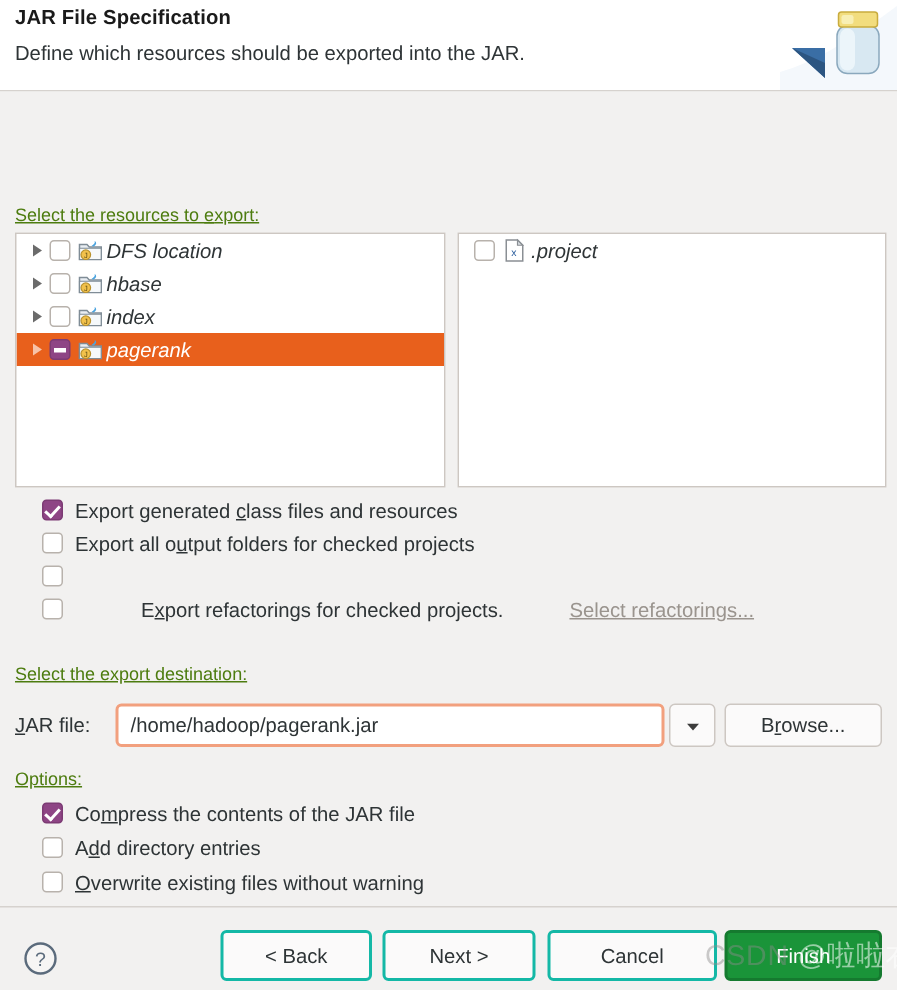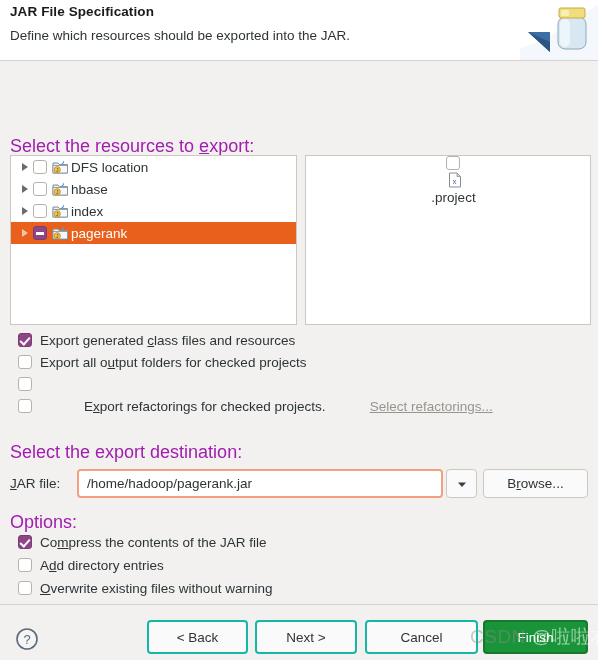--- a/index.html
+++ b/index.html
@@ -53,22 +53,23 @@
   
   .body {
     position: relative;
     height: 543px;
     background: #f2f1f0;
     box-sizing: border-box;
   }
 
   .section-label {
     position: absolute;
-    font-size: 18px;
-    color: #a21caf;
+    font-size: 12px;
+    color: #4d7c0f;
+    text-decoration: underline;
   }
   .mn { text-decoration: underline; }
 
   
   .pane {
     position: absolute;
     background: #ffffff;
     border: 1px solid #cdc7c2;
     box-sizing: border-box;
     overflow: hidden;
@@ -142,30 +143,31 @@
 
   .icon-slot {
     width: 20px;
     flex: 0 0 20px;
     margin-left: 3px;
     display: flex;
     align-items: center;
     justify-content: center;
   }
   .icon-slot svg { display: block; }
-  .tree-label { margin-left: 1px; }
+  .tree-label { margin-left: 1px; font-style: italic; }
 
   
   .opt-row {
     position: absolute;
     display: flex;
     align-items: center;
     font-size: 13.5px;
     height: 20px;
     white-space: nowrap;
+    margin-left: 10px;
   }
   .opt-row .cb { margin-right: 8px; }
   .link-disabled {
     color: #9a948e;
     text-decoration: underline;
   }
 
   
   .jar-label {
     position: absolute;
@@ -367,21 +369,21 @@
           <path d="M9 4 Q12 2 11 0.5 Q13.5 2.2 10.5 4.3 Z" fill="#4aa3df"></path>
           <circle cx="5.2" cy="9.8" r="3.2" fill="#f2c14b" stroke="#b8912d" stroke-width="0.8"></circle>
           <text x="5.2" y="12" font-size="5" text-anchor="middle" fill="#5b4a12" font-family="Liberation Sans, sans-serif">J</text>
         </svg>
       </span>
       <span class="tree-label">pagerank</span>
     </div>
   </div>
 
   <div class="pane" id="right-pane">
-    <div class="tree-row" style="padding-left:10px;flex-direction:column;">
+    <div class="tree-row" style="padding-left:10px;">
       <span class="cb"></span>
       <span class="icon-slot">
         <svg width="14" height="16" viewBox="0 0 14 16">
           <path d="M1.5 1 L9 1 L12.5 4.5 L12.5 15 L1.5 15 Z" fill="#ffffff" stroke="#8a8f94" stroke-width="1"></path>
           <path d="M9 1 L12.5 4.5 L9 4.5 Z" fill="#d7dce0" stroke="#8a8f94" stroke-width="0.8"></path>
           <text x="6.6" y="11.5" font-size="7" text-anchor="middle" fill="#2d5f9e" font-family="Liberation Sans, sans-serif">x</text>
         </svg>
       </span>
       <span class="tree-label">.project</span>
     </div>

